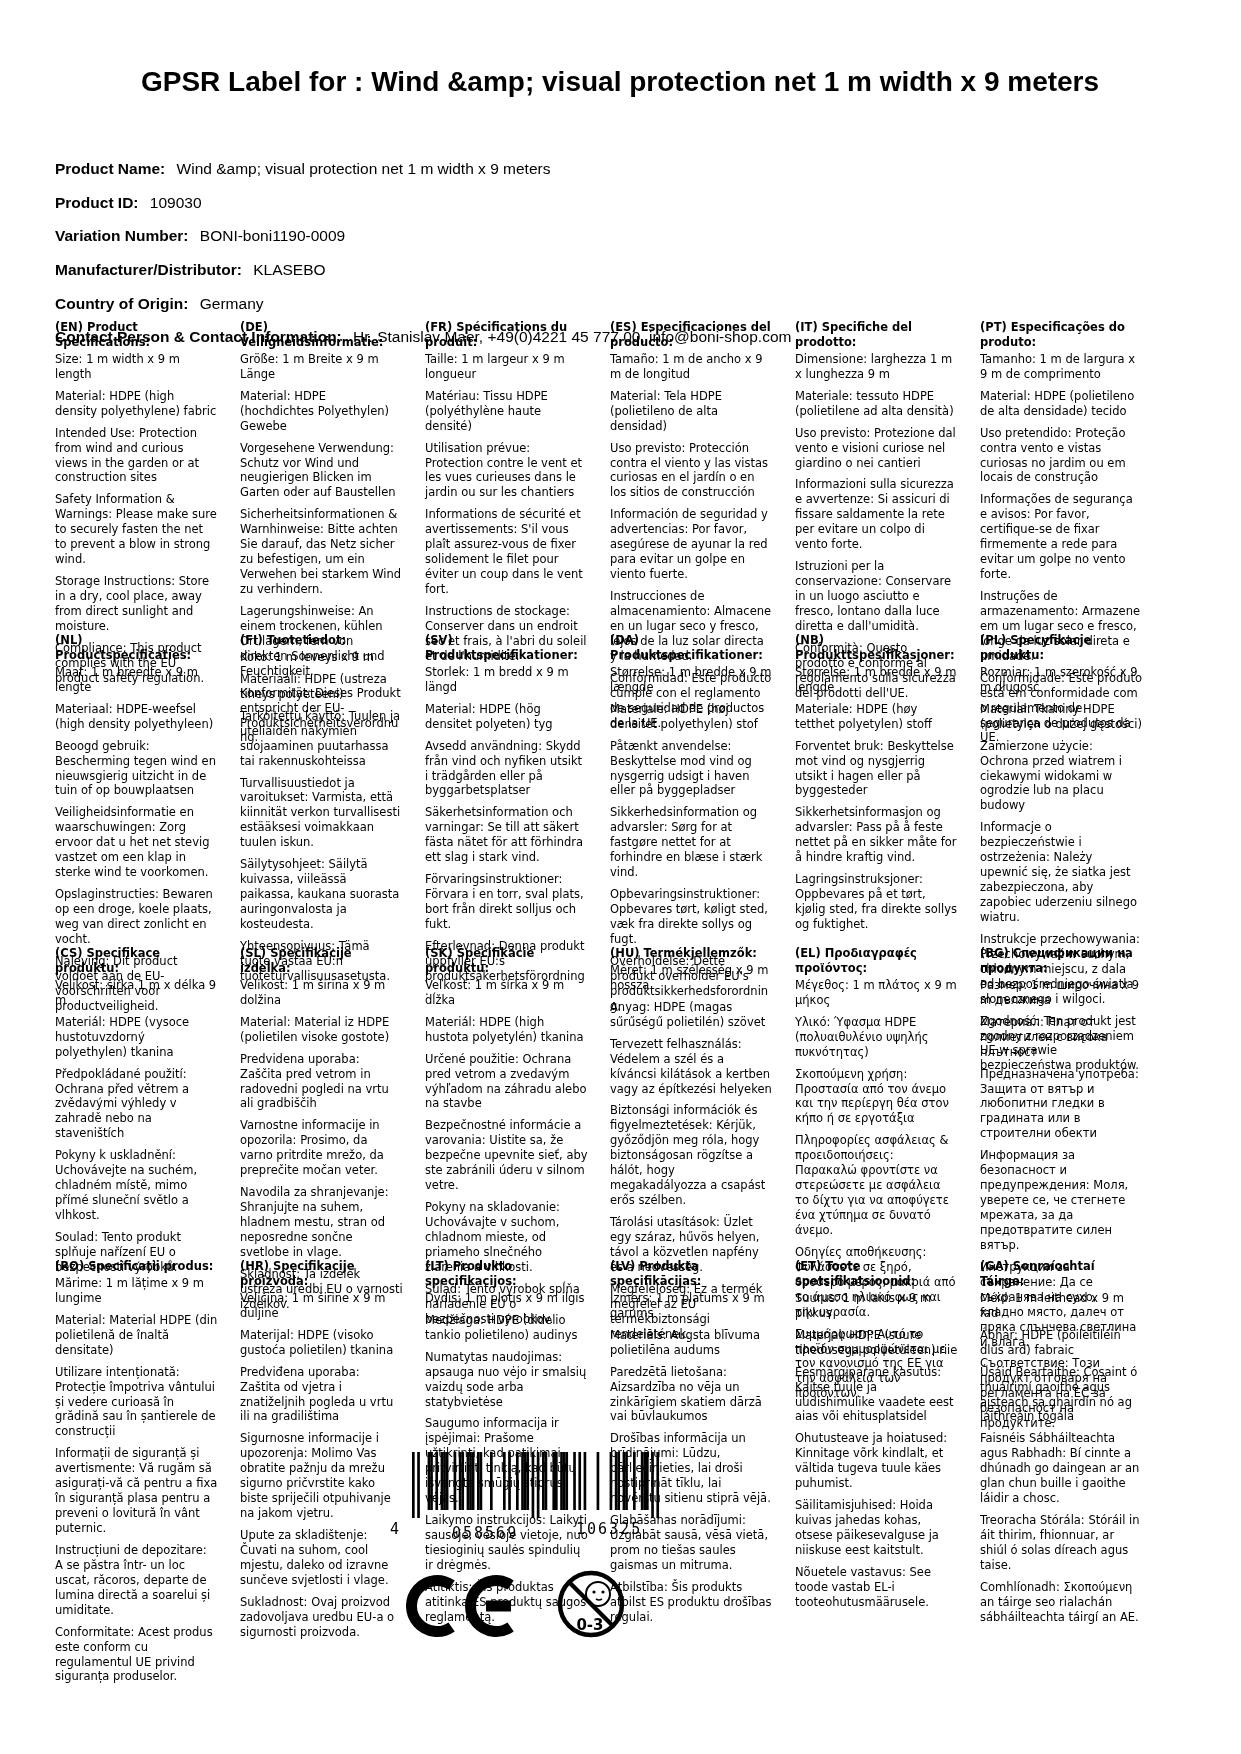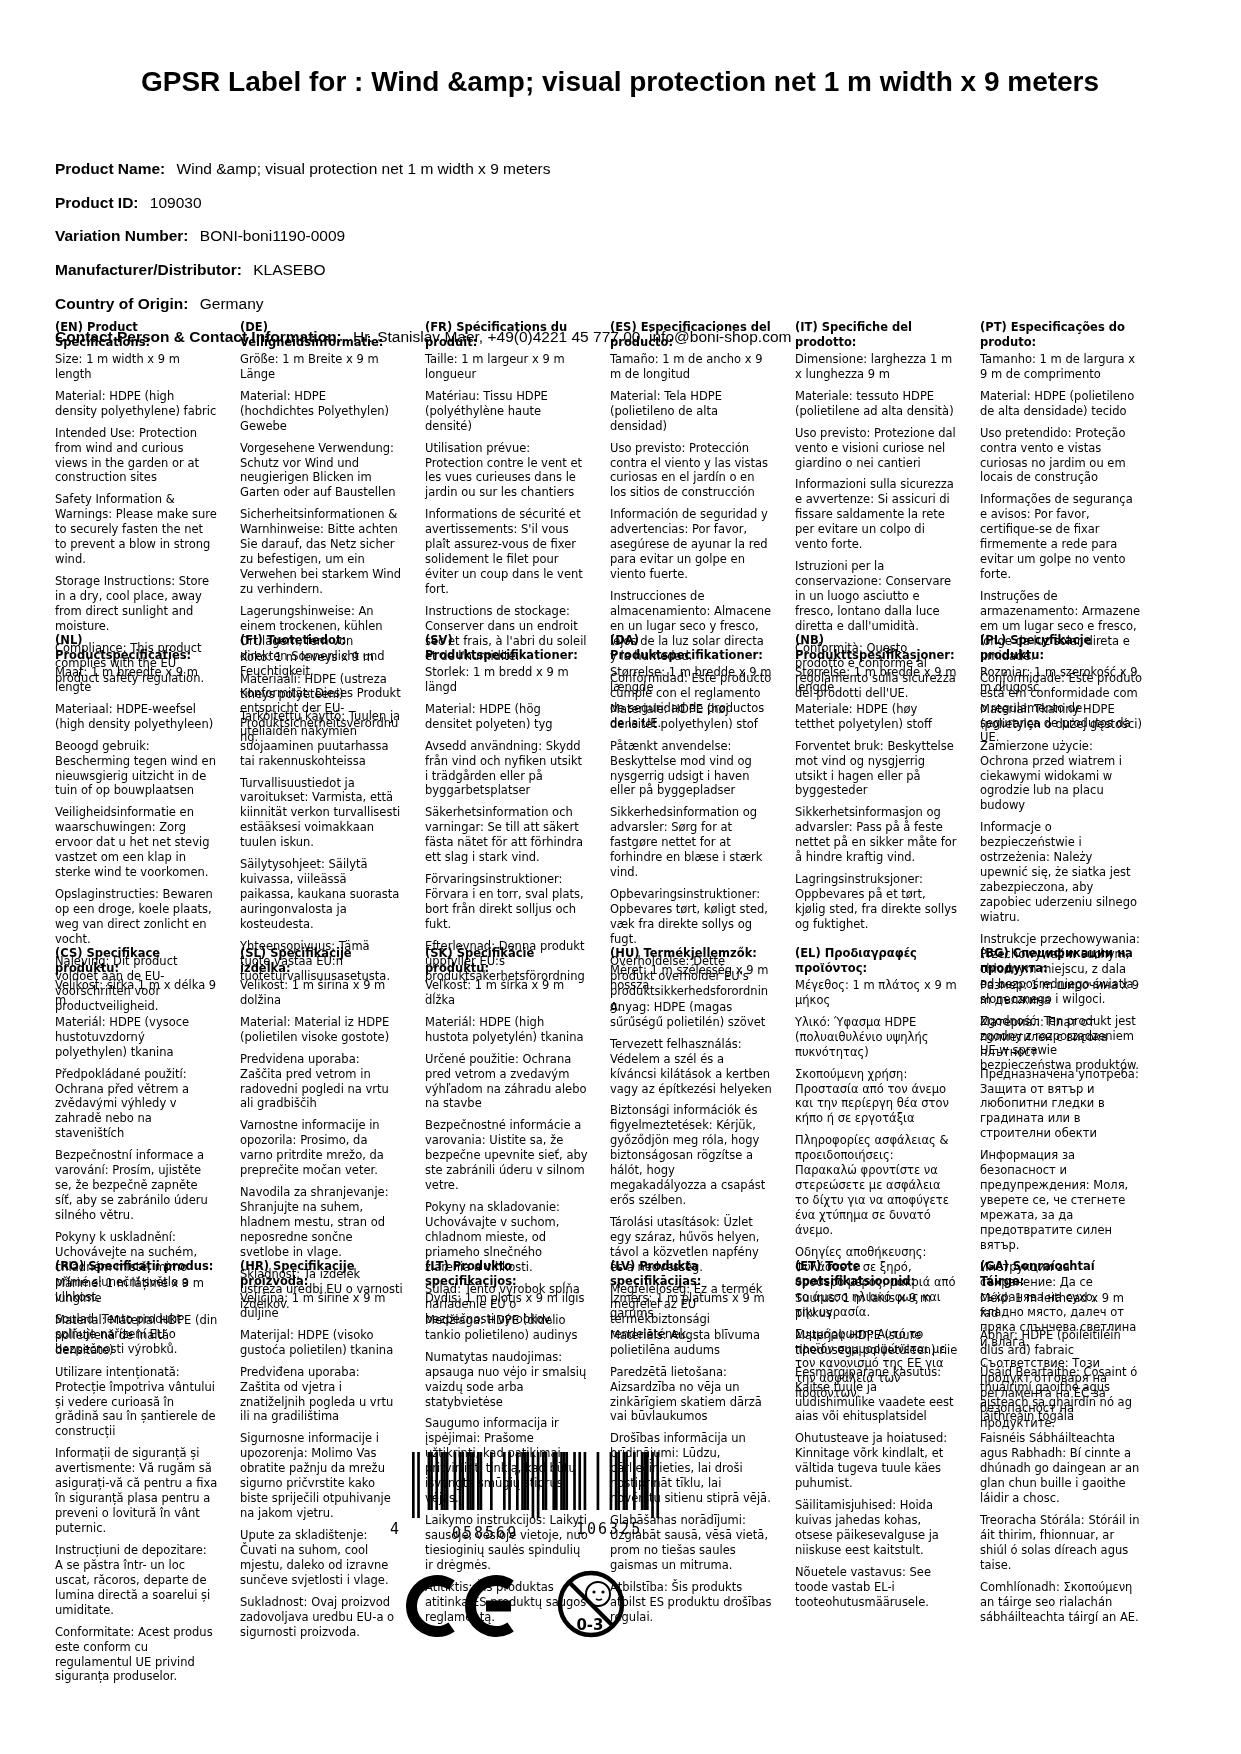--- a/index.html
+++ b/index.html
@@ -166,21 +166,20 @@
       <p>Zamierzone użycie: Ochrona przed wiatrem i ciekawymi widokami w ogrodzie lub na placu budowy</p>
       <p>Informacje o bezpieczeństwie i ostrzeżenia: Należy upewnić się, że siatka jest zabezpieczona, aby zapobiec uderzeniu silnego wiatru.</p>
       <p>Instrukcje przechowywania: Przechowywać w suchym, chłodnym miejscu, z dala od bezpośredniego światła słonecznego i wilgoci.</p>
       <p>Zgodność: Ten produkt jest zgodny z rozporządzeniem UE w sprawie bezpieczeństwa produktów.</p>
     </div>
     <div class="lang-block">
       <h3>(CS) Specifikace produktu:</h3>
       <p>Velikost: šířka 1 m x délka 9 m</p>
       <p>Materiál: HDPE (vysoce hustotuvzdorný polyethylen) tkanina</p>
       <p>Předpokládané použití: Ochrana před větrem a zvědavými výhledy v zahradě nebo na staveništích</p>
-      <p>Bezpečnostní informace a varování: Prosím, ujistěte se, že bezpečně zapněte síť, aby se zabránilo úderu silného větru.</p>
       <p>Pokyny k uskladnění: Uchovávejte na suchém, chladném místě, mimo přímé sluneční světlo a vlhkost.</p>
       <p>Soulad: Tento produkt splňuje nařízení EU o bezpečnosti výrobků.</p>
     </div>
     <div class="lang-block">
       <h3>(SL) Specifikacije izdelka:</h3>
       <p>Velikost: 1 m širina x 9 m dolžina</p>
       <p>Material: Material iz HDPE (polietilen visoke gostote)</p>
       <p>Predvidena uporaba: Zaščita pred vetrom in radovedni pogledi na vrtu ali gradbiščih</p>
       <p>Varnostne informacije in opozorila: Prosimo, da varno pritrdite mrežo, da preprečite močan veter.</p>
       <p>Navodila za shranjevanje: Shranjujte na suhem, hladnem mestu, stran od neposredne sončne svetlobe in vlage.</p>

